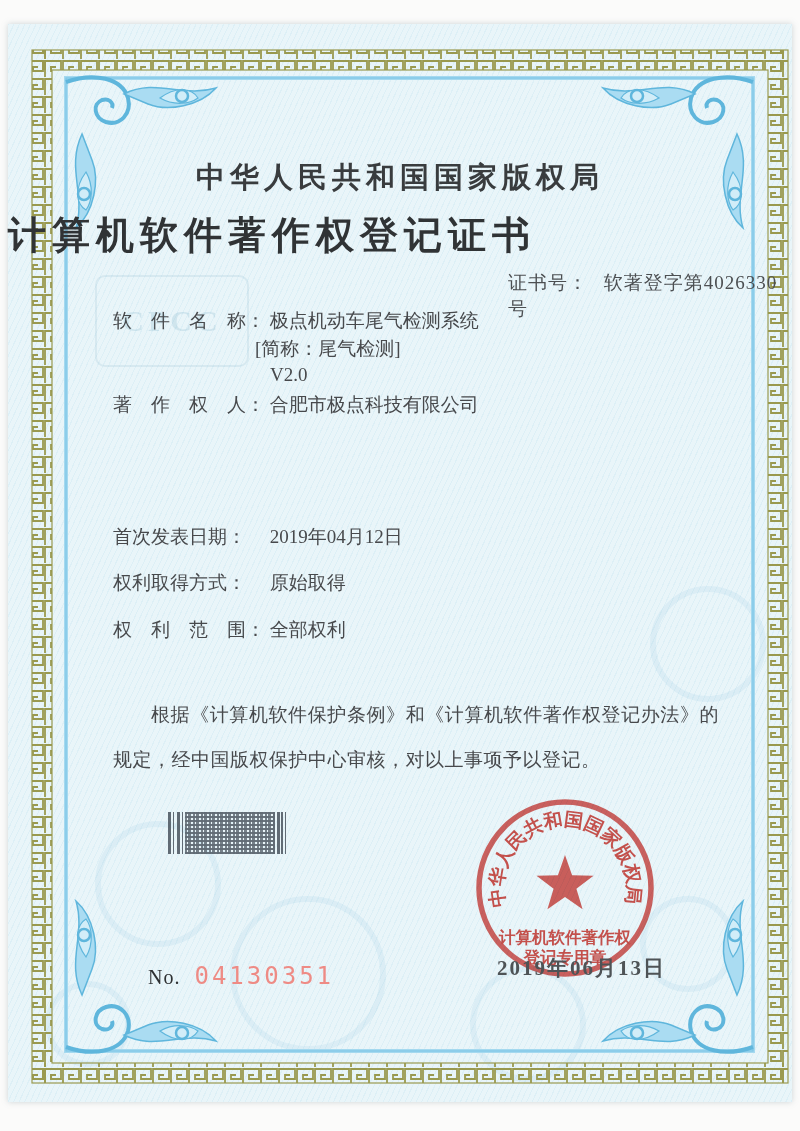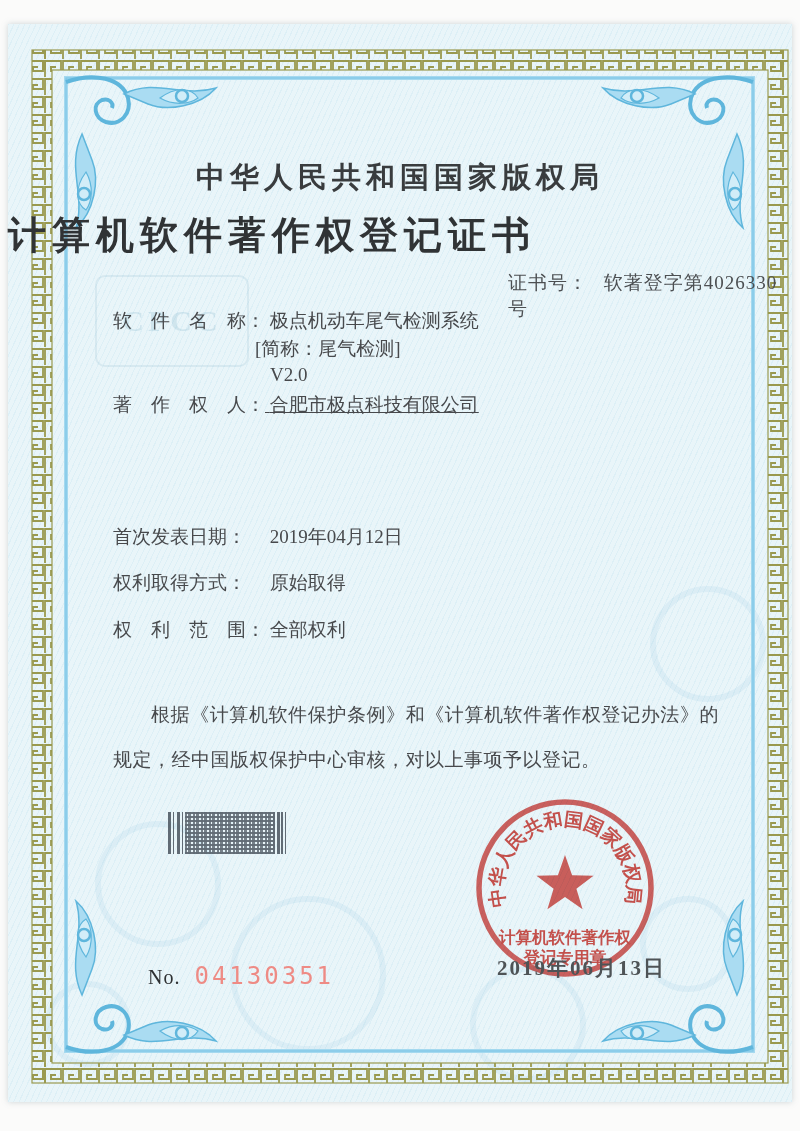--- a/index.html
+++ b/index.html
@@ -101,21 +101,21 @@
     <span style="margin-left:10px;">软著登字第4026330号</span>
   </div>
 
   <div class="abs row" style="top:312px;left:247px;">[简称：尾气检测]</div>
   <div class="abs row" style="top:284px;left:105px;">
     <span class="lab">软　件　名　称：</span>
     <span class="val">极点机动车尾气检测系统</span>
   </div>
   <div class="abs row" style="top:340px;left:247px;margin-left:15px;">V2.0</div>
 
-  <div class="abs row" style="top:368px;left:105px;text-decoration:underline;">
+  <div class="abs row" style="top:368px;left:105px;">
     <span class="lab">著　作　权　人：</span>
     <span class="val">合肥市极点科技有限公司</span>
   </div>
 
   <div class="abs row" style="top:500px;left:105px;">
     <span class="lab">首次发表日期：</span>
     <span class="val">2019年04月12日</span>
   </div>
   <div class="abs row" style="top:546px;left:105px;">
     <span class="lab">权利取得方式：</span>

